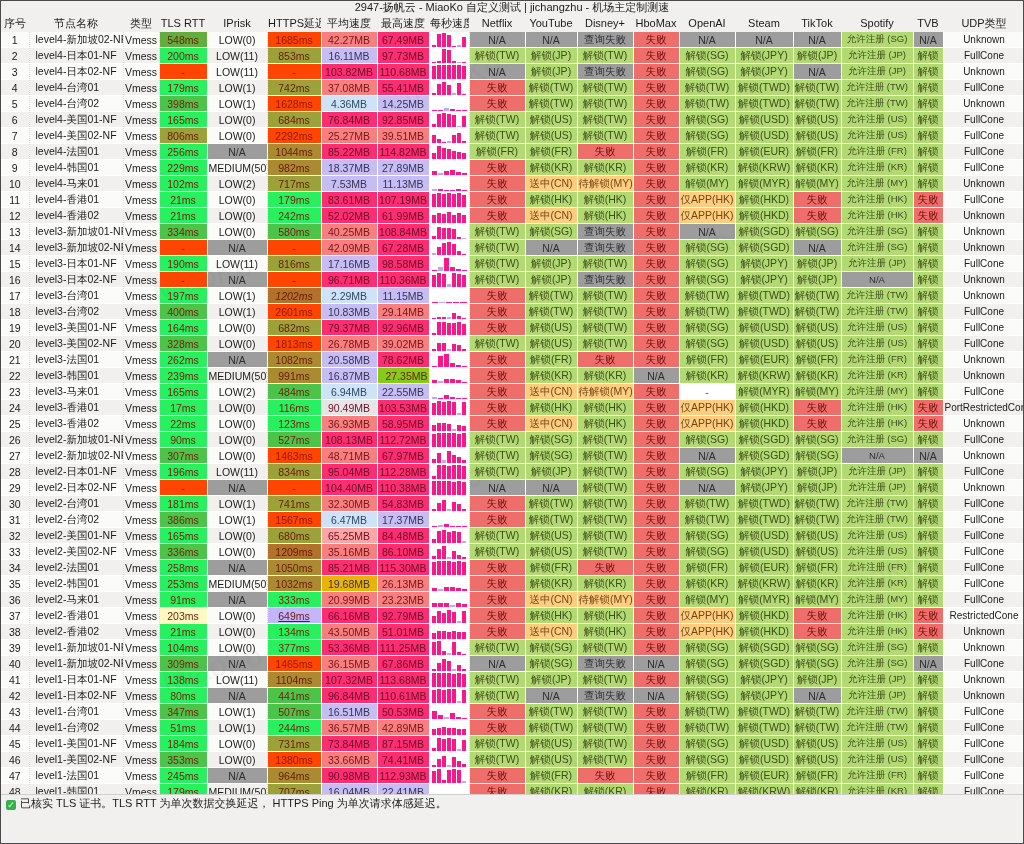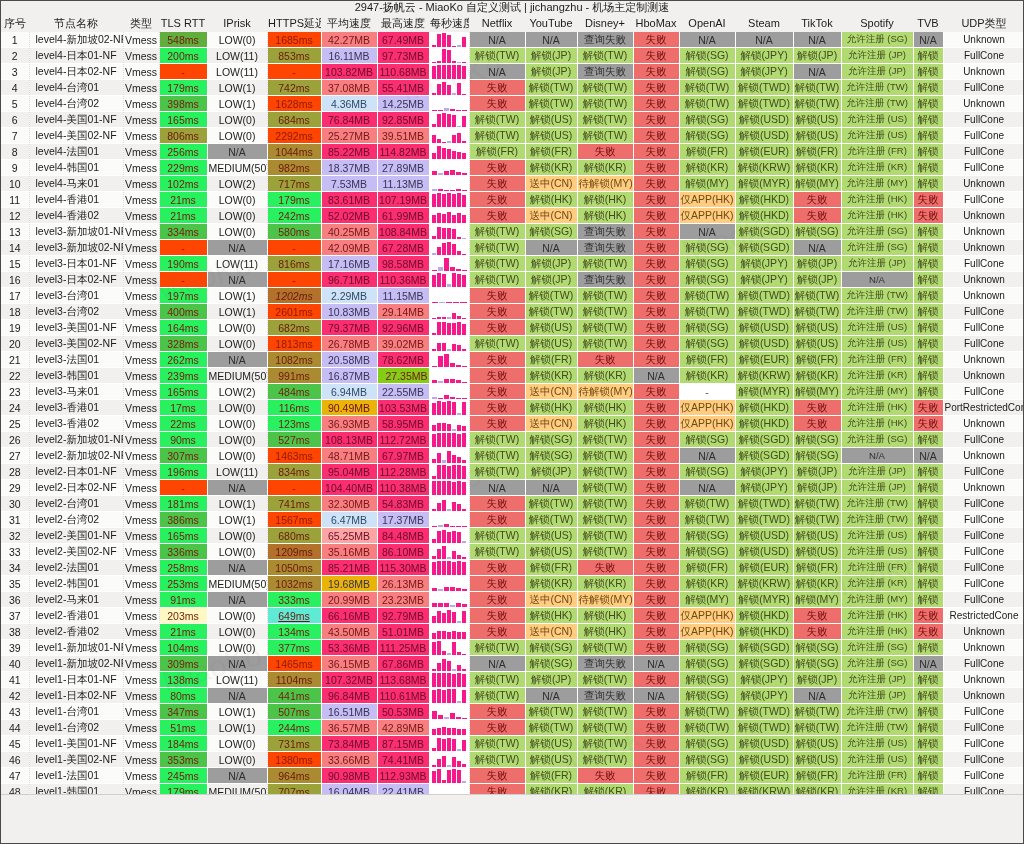--- a/index.html
+++ b/index.html
@@ -787,21 +787,21 @@
           <td class="colored" style="background: rgb(177, 219, 114); color: rgb(67, 74, 30);">解锁</td>
           <td class="plain udp">FullCone</td>
         </tr>
         <tr>
           <td class="plain">24</td>
           <td class="plain name">level3-香港01</td>
           <td class="plain">Vmess</td>
           <td class="colored" style="background: rgb(40, 240, 95); color: rgb(115, 32, 14);">17ms</td>
           <td class="plain">LOW(0)</td>
           <td class="colored" style="background: rgb(40, 240, 95); color: rgb(115, 32, 14);">116ms</td>
-          <td class="colored" style="background: #eab308; color: rgb(109, 12, 40);">90.49MB</td>
+          <td class="colored" style="background: #e5e5e5; color: rgb(109, 12, 40);">90.49MB</td>
           <td class="colored" style="background: rgb(251, 46, 113); color: rgb(109, 12, 40);">103.53MB</td>
           <td class="spark">
             <div class="sparkwrap">
               <i style="height: 12px; background: rgb(247, 24, 138);"></i>
               <i style="height: 14px; background: rgb(247, 24, 138);"></i>
               <i style="height: 13px; background: rgb(247, 24, 138);"></i>
               <i style="height: 14px; background: rgb(247, 24, 138);"></i>
               <i style="height: 13px; background: rgb(247, 24, 138);"></i>
               <i style="height: 2px; background: rgb(187, 168, 239);"></i>
               <i style="height: 13px; background: rgb(247, 24, 138);"></i>
@@ -1186,21 +1186,21 @@
           <td class="colored spcell" style="background: rgb(177, 219, 114); color: rgb(67, 74, 30);">允许注册 (MY)</td>
           <td class="colored" style="background: rgb(177, 219, 114); color: rgb(67, 74, 30);">解锁</td>
           <td class="plain udp">FullCone</td>
         </tr>
         <tr>
           <td class="plain">37</td>
           <td class="plain name">level2-香港01</td>
           <td class="plain">Vmess</td>
           <td class="colored" style="background: #fef9c3; color: rgb(115, 32, 14);">203ms</td>
           <td class="plain">LOW(0)</td>
-          <td class="colored" style="background: #5eead4; color: rgb(109, 24, 12); text-decoration: underline;">649ms</td>
+          <td class="colored" style="background: #c4b5fd; color: rgb(109, 24, 12); text-decoration: underline;">649ms</td>
           <td class="colored" style="background: rgb(251, 46, 113); color: rgb(109, 12, 40);">66.16MB</td>
           <td class="colored" style="background: rgb(251, 46, 113); color: rgb(109, 12, 40);">92.79MB</td>
           <td class="spark">
             <div class="sparkwrap">
               <i style="height: 7px; background: rgb(247, 24, 138);"></i>
               <i style="height: 12px; background: rgb(247, 24, 138);"></i>
               <i style="height: 10px; background: rgb(247, 24, 138);"></i>
               <i style="height: 13px; background: rgb(247, 24, 138);"></i>
               <i style="height: 11px; background: rgb(247, 24, 138);"></i>
               <i style="height: 2px; background: rgb(187, 168, 239);"></i>
@@ -1640,20 +1640,23 @@
           <td class="colored" style="background: rgb(255, 204, 128); color: rgb(110, 75, 20);">仅APP(HK)</td>
           <td class="colored" style="background: rgb(177, 219, 114); color: rgb(67, 74, 30);">解锁(HKD)</td>
           <td class="colored" style="background: rgb(238, 110, 108); color: rgb(115, 16, 14);">失败</td>
           <td class="colored spcell" style="background: rgb(177, 219, 114); color: rgb(67, 74, 30);">允许注册 (HK)</td>
           <td class="colored" style="background: rgb(238, 110, 108); color: rgb(115, 16, 14);">失败</td>
           <td class="plain udp">Unknown</td>
         </tr>
       </tbody>
   </table>
   <div id="footer">
+    <div class="fline">
+      <span class="checkicon">✓</span><span>已核实 TLS 证书。TLS RTT 为单次数据交换延迟， HTTPS Ping 为单次请求体感延迟。</span>
+    </div>
   </div>
   <div id="wmarks">
       <div class="watermark" style="left: 400px; top: 60px;">MiaoKo</div>
       <div class="watermark" style="left: 150px; top: 260px;">MiaoKo</div>
       <div class="watermark" style="left: 680px; top: 220px;">MiaoKo</div>
       <div class="watermark" style="left: 380px; top: 470px;">MiaoKo</div>
       <div class="watermark" style="left: 820px; top: 560px;">MiaoKo</div>
       <div class="watermark" style="left: 160px; top: 650px;">MiaoKo</div>
       <div class="watermark" style="left: 560px; top: 730px;">MiaoKo</div>
     </div>

